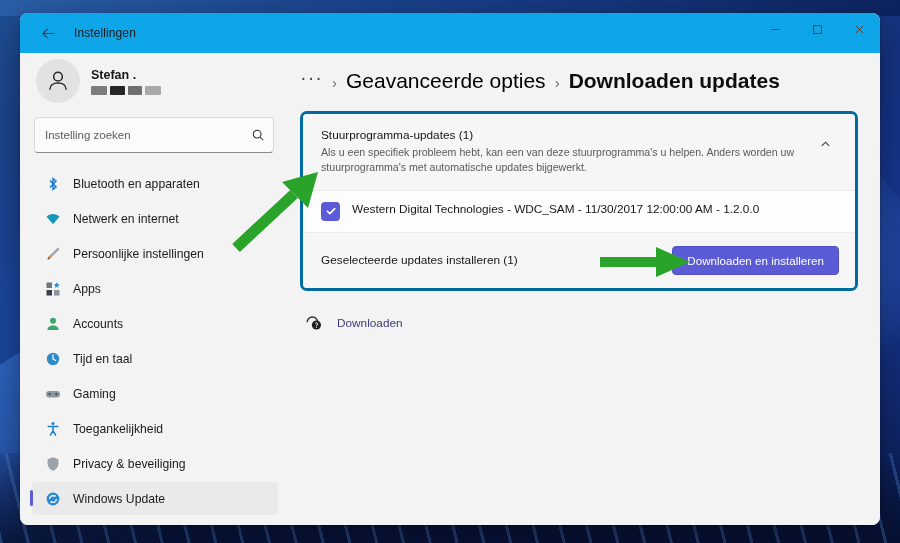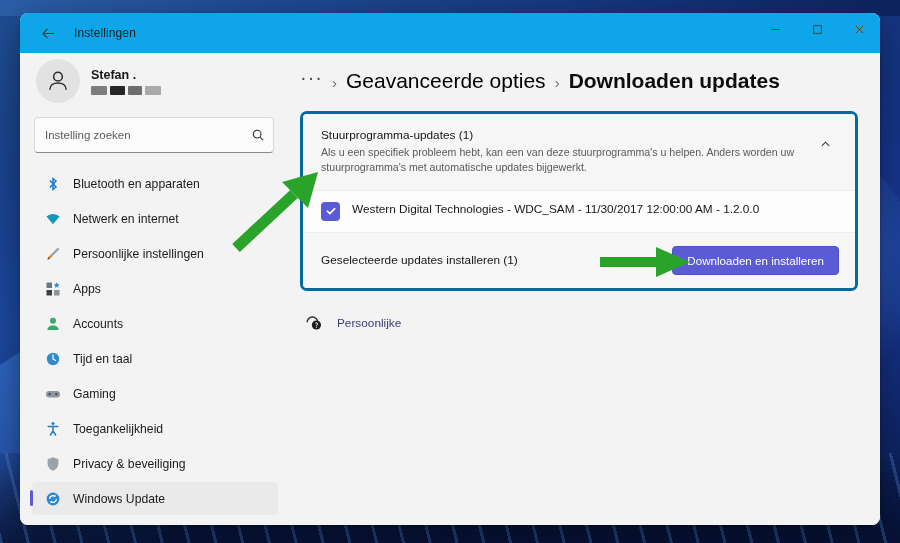--- a/index.html
+++ b/index.html
@@ -507,21 +507,21 @@
 
         </div>
 
         <div class="help-row">
           <svg class="help-ico" viewBox="0 0 20 20" fill="none">
             <path d="M3.2 9.2a5.2 5.2 0 0 1 10.4 0v1.6" stroke="#2b2b2b" stroke-width="1.4" fill="none"></path>
             <circle cx="12.4" cy="12" r="4.6" fill="#1f1f1f"></circle>
             <path d="M11.2 10.4a1.3 1.3 0 0 1 2.4.6c0 .9-1.2 1-1.2 1.9" stroke="#ffffff" stroke-width="1" fill="none"></path>
             <circle cx="12.4" cy="14.2" r="0.6" fill="#ffffff"></circle>
           </svg>
-          <span class="help-link">Persoonlijke</span>
+          <span class="help-link">Downloaden</span>
         </div>
 
       </div>
     </div>
   </div>
 
   <svg class="annot" id="arrow-checkbox" width="96" height="84" viewBox="0 0 96 84">
     <path d="M4 80 L62 26" stroke="#2aa32a" stroke-width="11" stroke-linecap="butt" fill="none"></path>
     <path d="M86 4 L50 14 L76 40 Z" fill="#2aa32a"></path>
   </svg>

